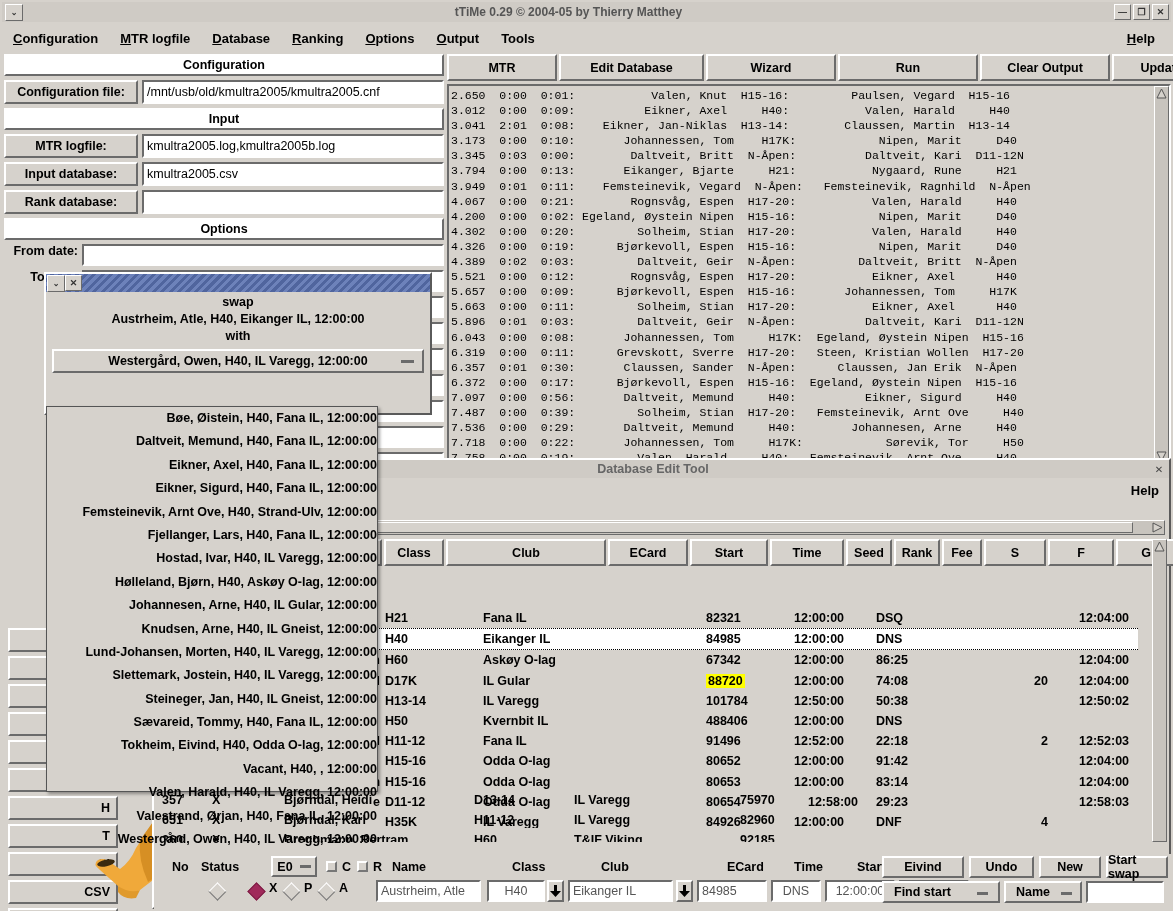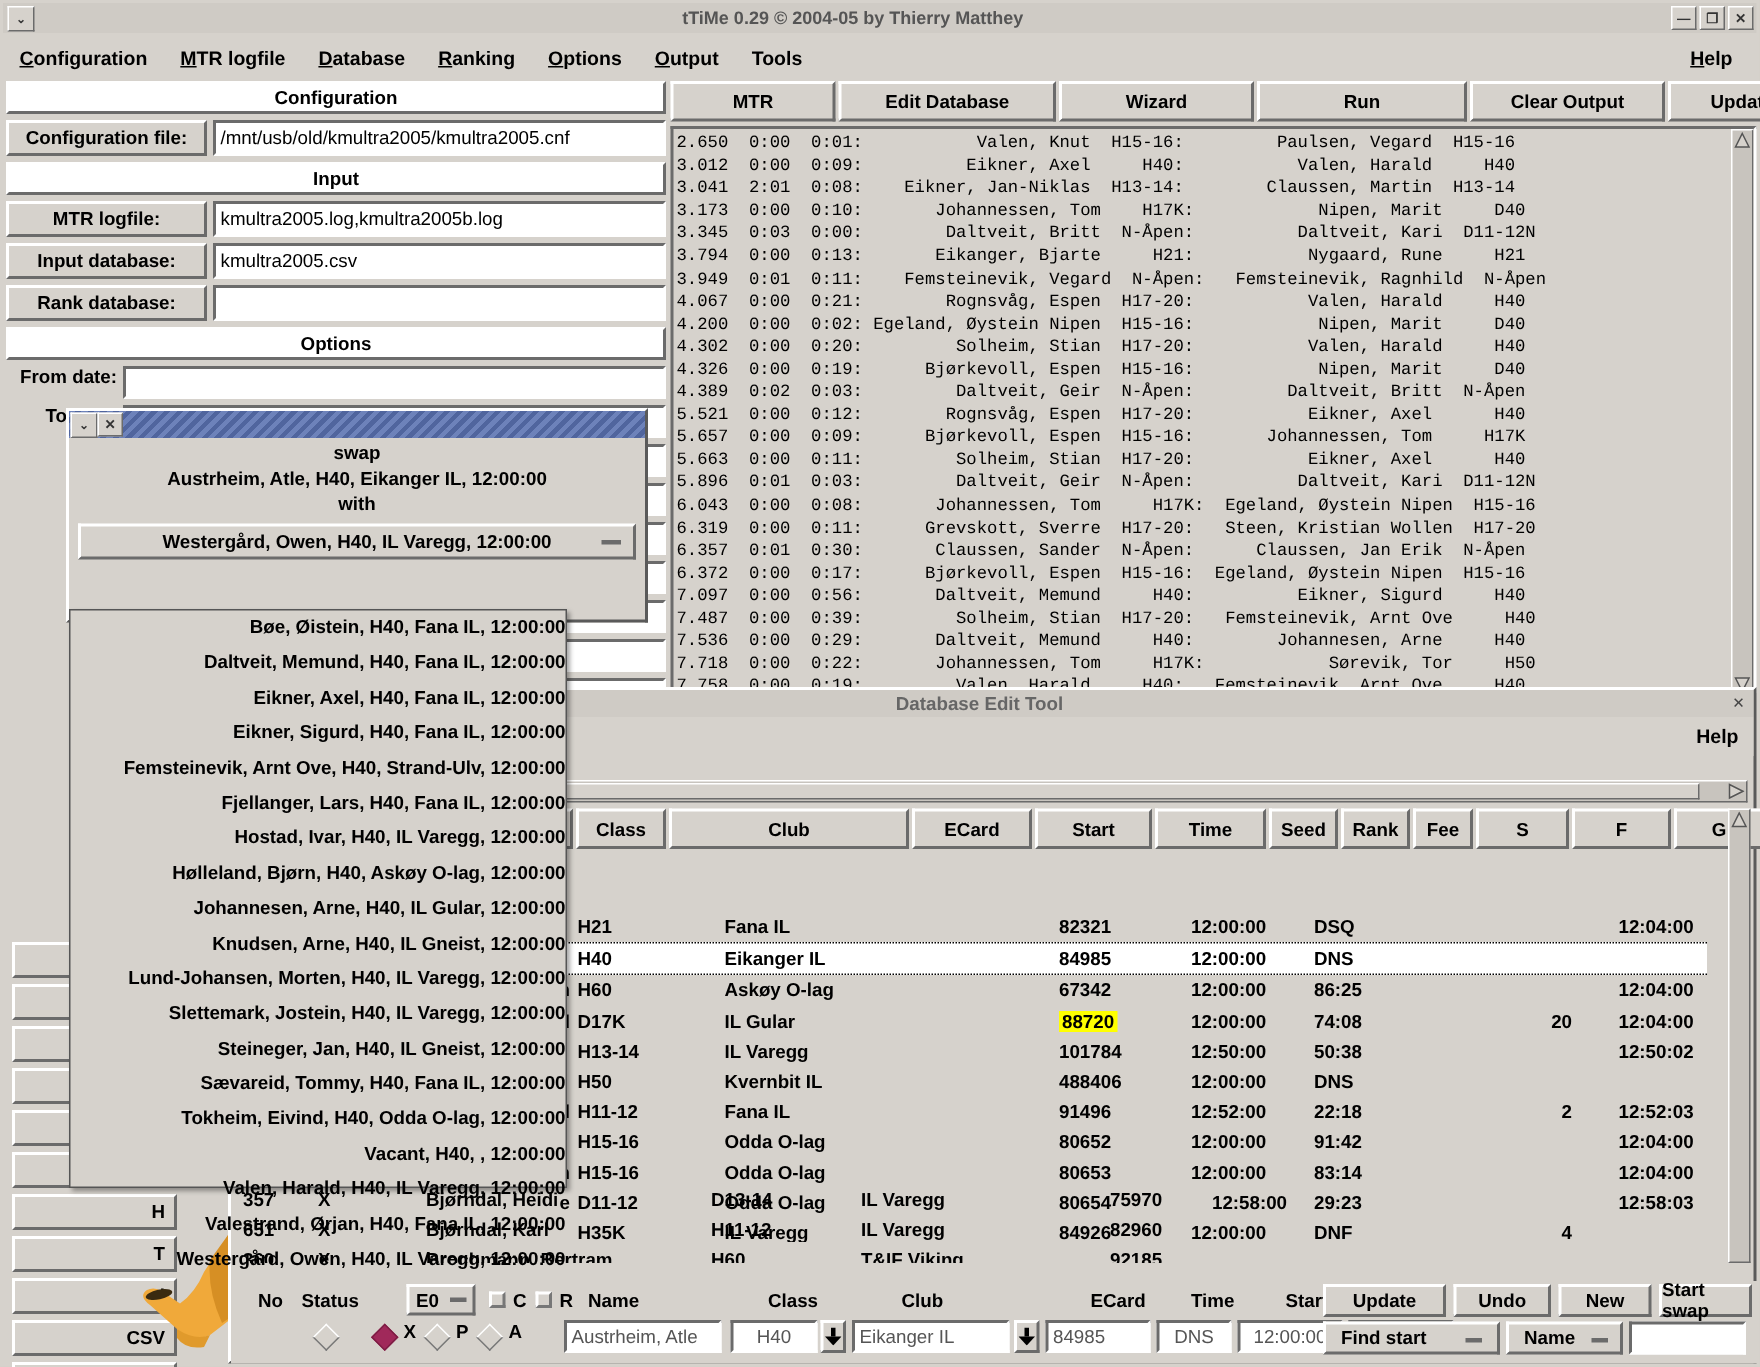--- a/index.html
+++ b/index.html
@@ -483,21 +483,21 @@
         <svg width="11" height="12">
             <rect x="4" y="0" width="3" height="6" fill="#000"></rect>
             <polygon points="0,6 11,6 5.5,12" fill="#000"></polygon>
           </svg>
       </div>
       <div class="field foot-w" style="left:543px;width:70px;color:#555;">84985</div>
       <div class="field foot-w" style="left:617px;width:50px;color:#555;justify-content:center;padding-left:0;">DNS</div>
       <div class="field foot-w" style="left:671px;width:70px;color:#555;justify-content:center;padding-left:0;">12:00:00</div>
       <div class="field foot-w" style="left:745px;width:70px;color:#555;"></div>
 
-      <div class="btn" style="position:absolute;left:728px;top:2px;width:82px;height:22px;">Update</div>
+      <div class="btn" style="position:absolute;left:728px;top:2px;width:82px;height:22px;">Eivind</div>
       <div class="btn" style="position:absolute;left:815px;top:2px;width:65px;height:22px;">Undo</div>
       <div class="btn" style="position:absolute;left:885px;top:2px;width:62px;height:22px;">New</div>
       <div class="btn" style="position:absolute;left:952px;top:2px;width:100px;height:22px;max-width:62px;">Start swap</div>
 
       <div class="btn" style="position:absolute;left:728px;top:27px;width:118px;height:22px;justify-content:flex-start;padding-left:10px;position:absolute;">
         <span>Find start</span>
         <span style="position:absolute;right:10px;top:9px;width:11px;height:3px;background:#6b6b6b;"></span>
       </div>
       <div class="btn" style="position:absolute;left:850px;top:27px;width:78px;height:22px;justify-content:flex-start;padding-left:10px;">
         <span>Name</span>

